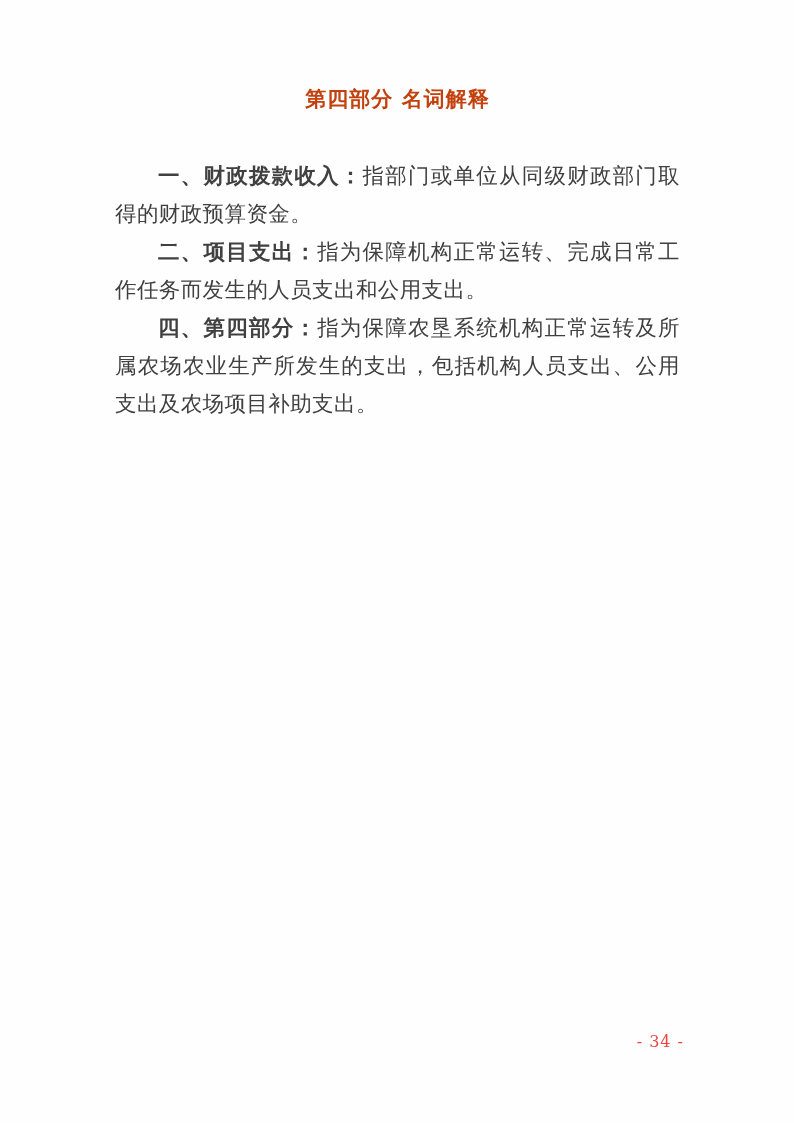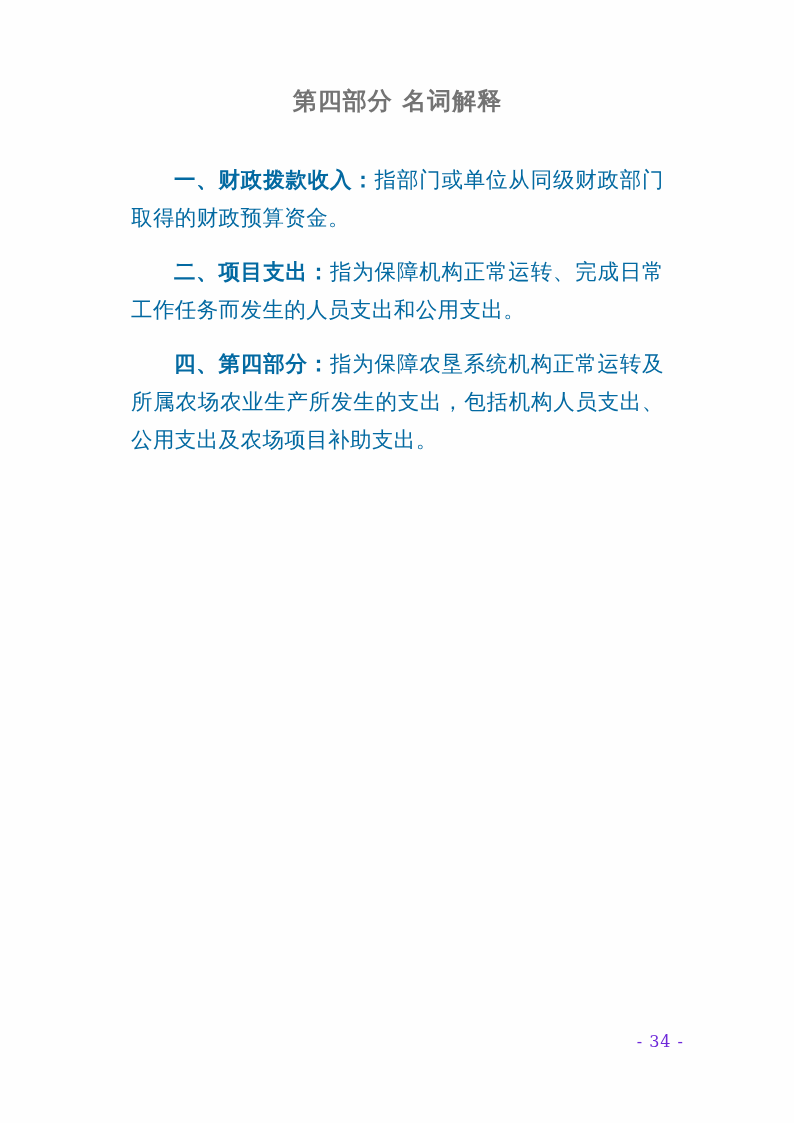--- a/index.html
+++ b/index.html
@@ -23,46 +23,46 @@
     background: #fefefe;
   }
   .content {
     position: absolute;
     left: 115px;
     top: 85px;
     width: 565px;
   }
   .doc-title {
     text-align: center;
-    font-size: 24px;
+    font-size: 21px;
     font-weight: bold;
     letter-spacing: 1px;
     margin: 0 0 44px 0;
     font-family: "DejaVu Serif", serif;
-    color: #737373;
+    color: #c2410c;
   }
   .para {
     font-size: 21.5px;
     line-height: 38px;
     text-align: justify;
     text-justify: inter-ideograph;
     text-indent: 2em;
-    margin: 16px;
-    color: #0369a1;
+    margin: 0;
+    color: #404040;
     letter-spacing: 0.4px;
   }
   .para .lead {
     font-weight: bold;
   }
   .page-number {
     position: absolute;
     right: 110px;
     bottom: 72px;
     font-size: 16px;
-    color: #6d28d9;
+    color: #ef4444;
     font-family: "DejaVu Serif", serif;
     letter-spacing: 1px;
   }
 </style>
 </head>
 <body>
 
 <div class="page">
   <div class="content">
 

